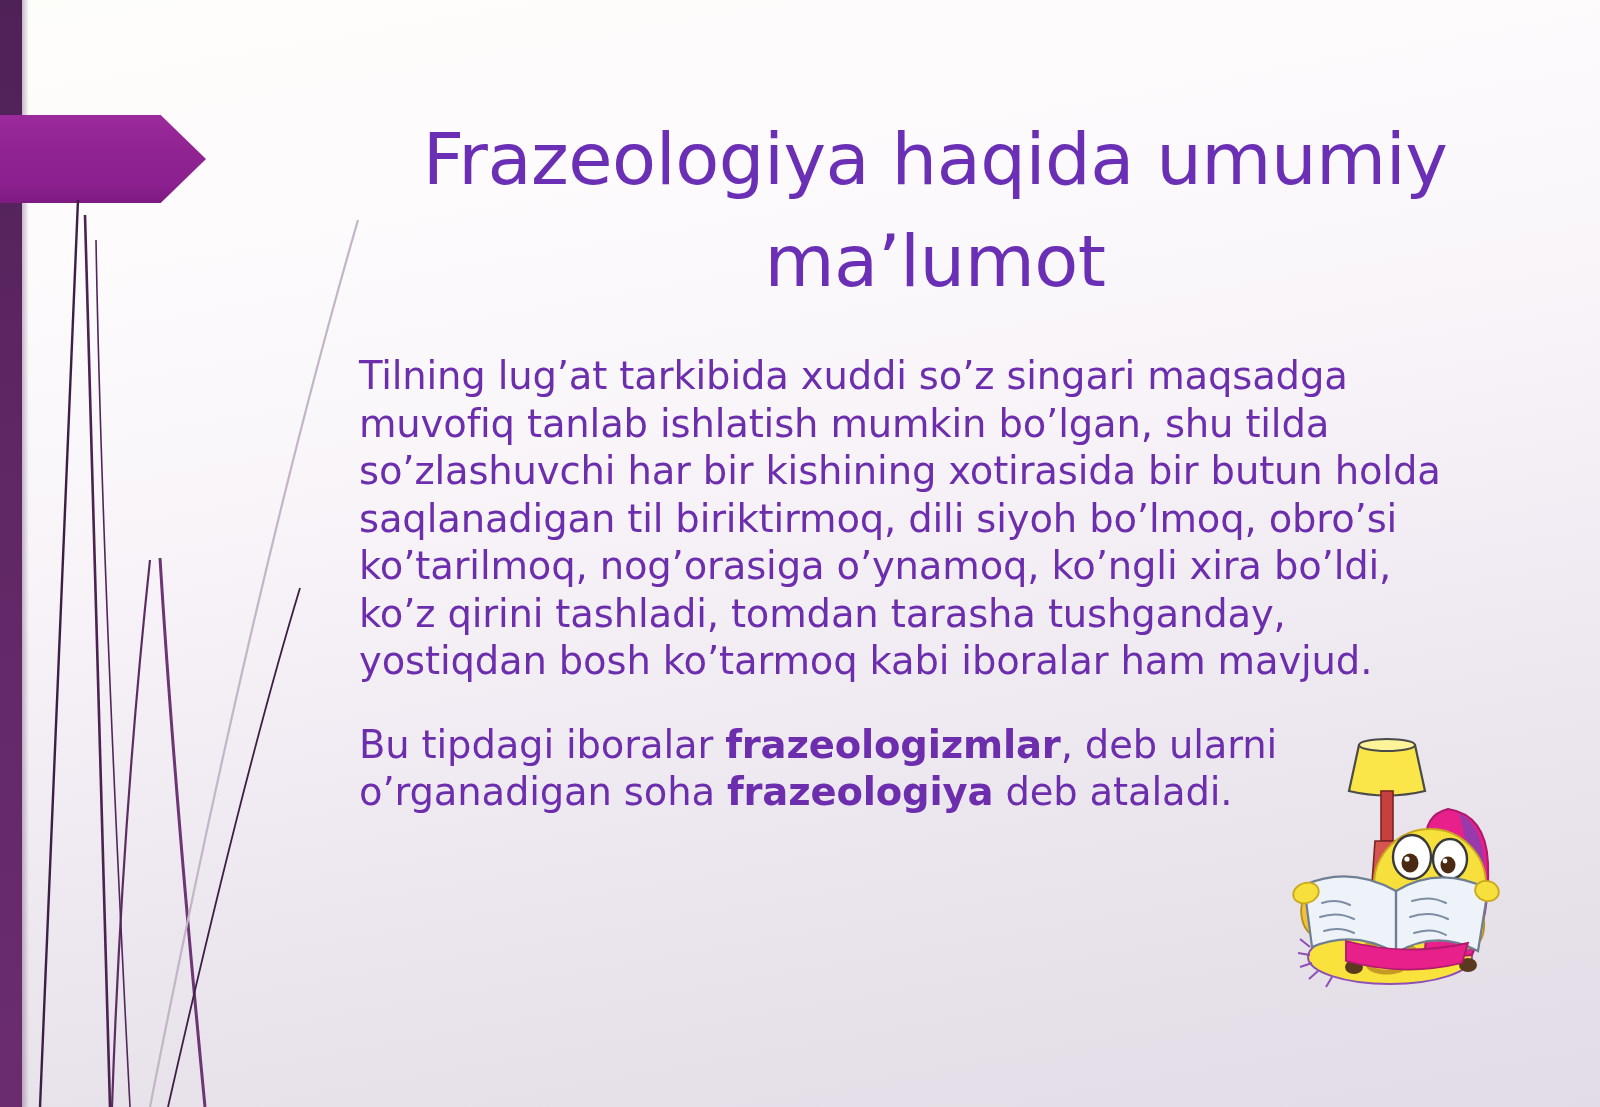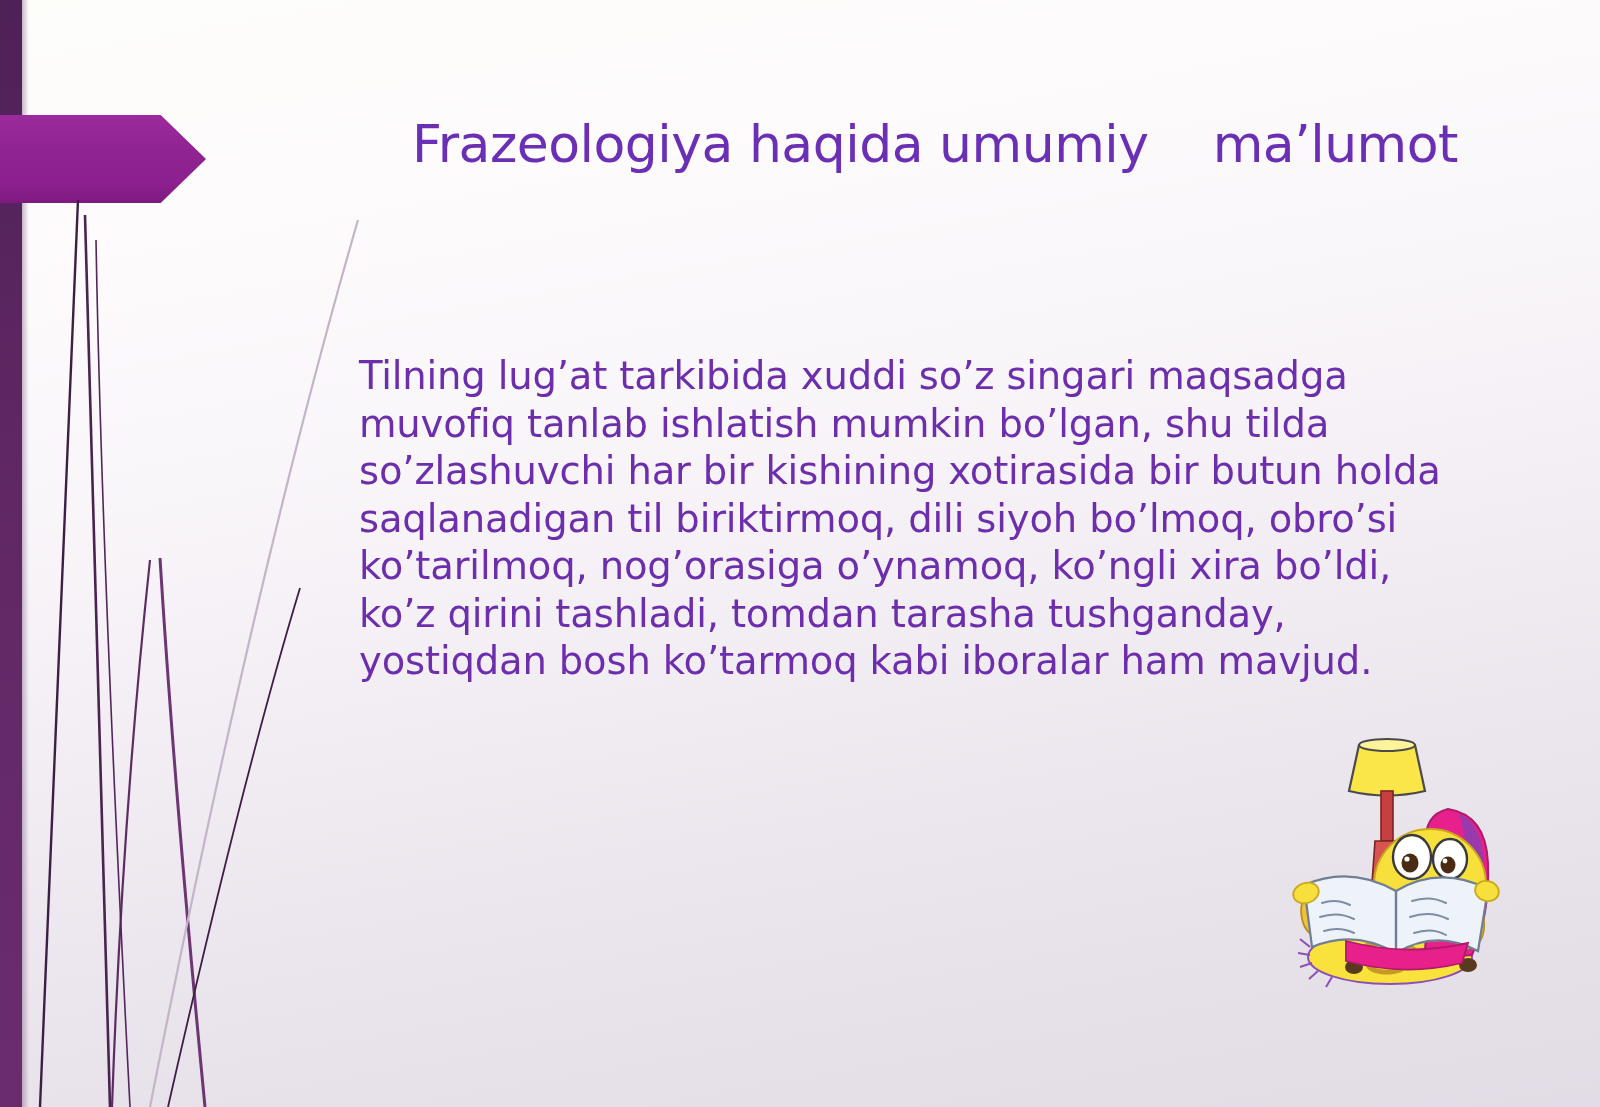--- a/index.html
+++ b/index.html
@@ -68,21 +68,21 @@
 
   
   .title {
     position: absolute;
     left: 330px;
     top: 108px;
     width: 1210px;
     text-align: center;
     color: #6a2fb5;
     font-family: "DejaVu Sans", sans-serif;
-    font-size: 52px;
+    font-size: 72px;
     font-weight: 400;
     line-height: 1.42;
     letter-spacing: -0.5px;
     white-space: pre-wrap;
   }
 
   .body-block {
     position: absolute;
     left: 359px;
     top: 352px;
@@ -130,20 +130,21 @@
     <path d="M160 558 C 170 720, 185 900, 205 1107" fill="none" stroke="#6d3573" stroke-width="3"></path>
     <path d="M358 220 C 300 420, 230 700, 150 1107" fill="none" stroke="#c3b5c7" stroke-width="2.2"></path>
     <path d="M300 588 C 260 720, 215 900, 168 1107" fill="none" stroke="#3d1f45" stroke-width="1.8"></path>
     <path d="M96 240 C 100 470, 112 760, 130 1107" fill="none" stroke="#52265a" stroke-width="1.6"></path>
   </svg>
 
   <div class="title">Frazeologiya haqida umumiy    ma’lumot</div>
 
   <div class="body-block">
     <p class="para">Tilning lug’at tarkibida xuddi so’z singari maqsadga muvofiq tanlab ishlatish mumkin bo’lgan, shu tilda so’zlashuvchi har bir kishining xotirasida bir butun holda saqlanadigan til biriktirmoq, dili siyoh bo’lmoq, obro’si ko’tarilmoq, nog’orasiga o’ynamoq, ko’ngli xira bo’ldi, ko’z qirini tashladi, tomdan tarasha tushganday, yostiqdan bosh ko’tarmoq kabi iboralar ham mavjud.</p>
+    <p class="para"><span>Bu tipdagi iboralar </span><b>frazeologizmlar</b><span>, deb ularni o’rganadigan soha </span><b>frazeologiya</b><span> deb ataladi.</span></p>
   </div>
 
   <svg class="clipart" viewBox="0 0 250 255">
 
     <ellipse cx="128" cy="222" rx="82" ry="27" fill="#f9e23c" stroke="#8c4fb5" stroke-width="2"></ellipse>
     <path d="M96 222 a30 11 0 1 1 46 6 a18 7 0 1 1 -26 -4" fill="none" stroke="#c79a25" stroke-width="5" stroke-linecap="round"></path>
     <g stroke="#8c4fb5" stroke-width="2">
       <line x1="48" y1="212" x2="38" y2="204"></line>
       <line x1="48" y1="220" x2="36" y2="218"></line>
       <line x1="50" y1="228" x2="38" y2="232"></line>

